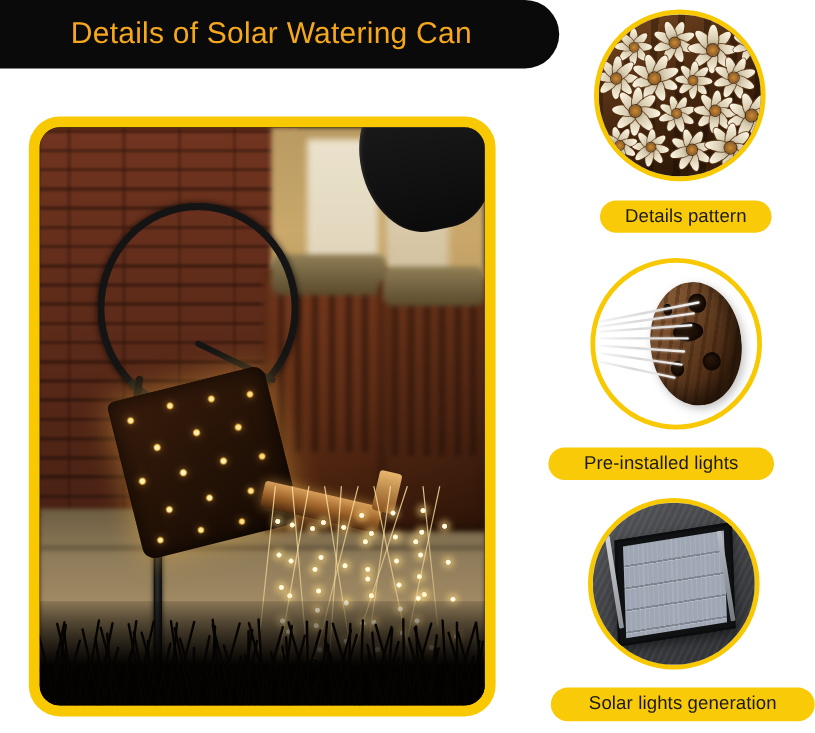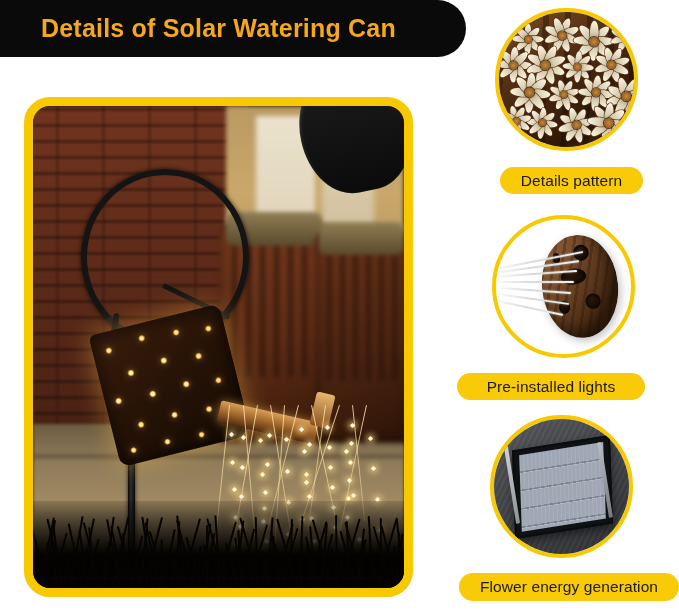--- a/index.html
+++ b/index.html
@@ -14,24 +14,24 @@
   .stage{position:absolute;inset:0;width:679px;height:611px;}
 
   
   .title-banner{
     position:absolute;left:-30px;top:0;width:496px;height:57px;
     background:#0a0a0a;
     border-radius:0 30px 30px 0;
     display:flex;align-items:center;
   }
   .title-text{
-    margin-left:71px;
+    margin-left:89px;
     color:#f5a81c;
     font-size:25px;
-    font-weight:bold;
+    font-weight:normal;
     letter-spacing:.2px;
     white-space:nowrap;
     font-family:"Liberation Sans", sans-serif;
   }
 
   
   .hero-frame{
     position:absolute;left:24px;top:97px;width:389px;height:500px;
     border:9px solid #f8c800;
     border-radius:26px;
@@ -744,16 +744,16 @@
 
   <div class="detail-card">
     <div class="circle c3">
       <div class="panel-bg"></div>
       <div class="panel">
         <div class="cells"></div>
       </div>
       <div class="panel-edge"></div>
       <div class="panel-edge2"></div>
     </div>
-    <div class="pill p3">Flower energy generation</div>
+    <div class="pill p3">Solar lights generation</div>
   </div>
 
 </div>
 
 </body></html>

